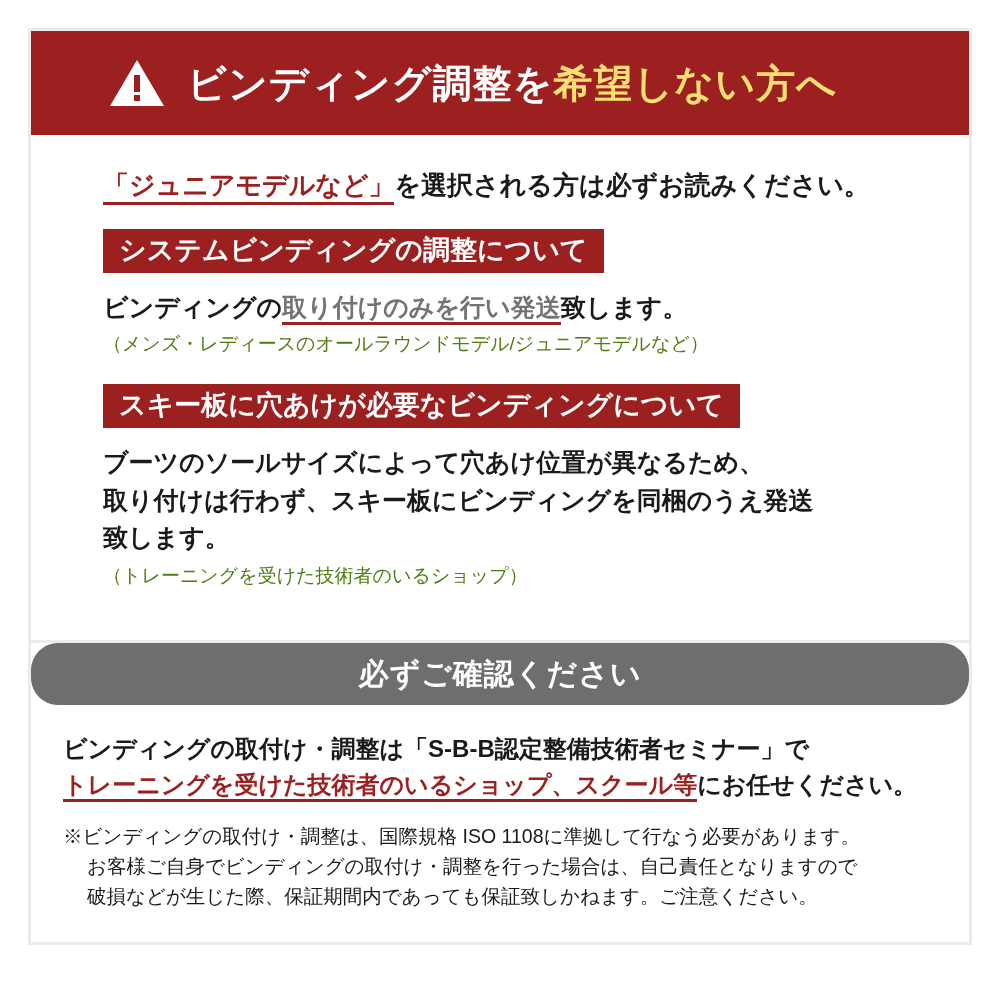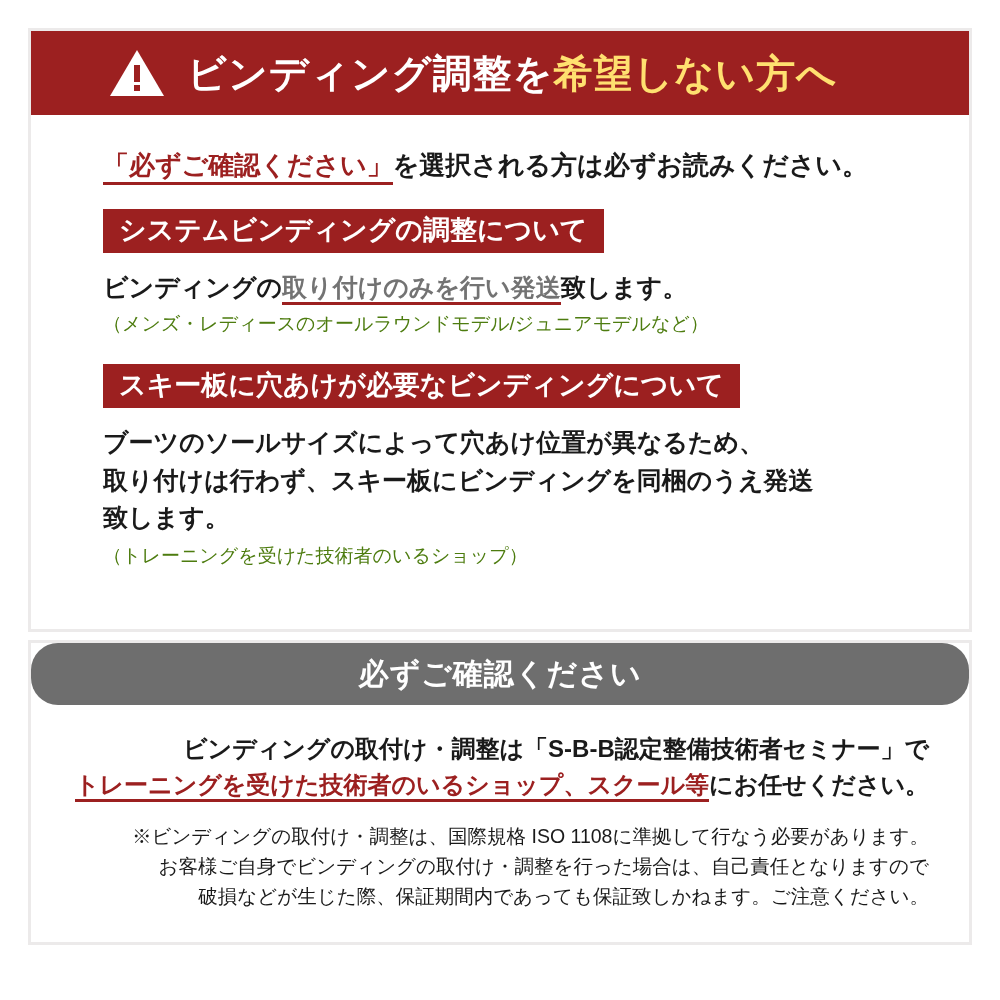--- a/index.html
+++ b/index.html
@@ -27,21 +27,21 @@
     position: absolute;
     left: 28px;
     top: 28px;
     width: 944px;
     border: 3px solid #eceaea;
     box-sizing: border-box;
     background: #ffffff;
   }
   .warn-header {
     background: #9c2020;
-    height: 84px;
+    height: 104px;
     display: flex;
     align-items: center;
     padding-left: 78px;
     box-sizing: border-box;
   }
   .warn-icon {
     width: 56px;
     height: 50px;
     position: relative;
     flex: none;
@@ -138,21 +138,20 @@
   .confirm-title {
     color: #ffffff;
     font-size: 30px;
     font-weight: bold;
     letter-spacing: 1px;
     line-height: 1;
   }
   .confirm-body {
     padding: 26px 40px 30px 32px;
     box-sizing: border-box;
-    text-align: right;
   }
   .confirm-line {
     font-size: 24px;
     font-weight: bold;
     line-height: 1.5;
     margin: 0;
     color: #1a1a1a;
   }
   .confirm-line .red-under {
     color: #9c2020;
@@ -184,21 +183,21 @@
           <path d="M28 2 L55 48 L1 48 Z" fill="#ffffff"></path>
           <rect x="25" y="17" width="6" height="17" fill="#9c2020"></rect>
           <rect x="25" y="37" width="6" height="6" fill="#9c2020"></rect>
         </svg>
       </div>
       <div class="warn-title"><span>ビンディング調整を</span><span class="hl">希望しない方へ</span></div>
     </div>
 
     <div class="warn-body">
 
-      <p class="lead"><span class="red-under">「必ずご確認ください」</span><span>を選択される方は必ずお読みください。</span></p>
+      <p class="lead"><span class="red-under">「ジュニアモデルなど」</span><span>を選択される方は必ずお読みください。</span></p>
 
       <div>
         <div class="sec-head">システムビンディングの調整について</div>
         <p class="para"><span>ビンディングの</span><span class="red-under">取り付けのみを行い発送</span><span>致します。</span></p>
         <p class="note">（メンズ・レディースのオールラウンドモデル/ジュニアモデルなど）</p>
       </div>
 
       <div>
         <div class="sec-head">スキー板に穴あけが必要なビンディングについて</div>
         <p class="sec2-para">ブーツのソールサイズによって穴あけ位置が異なるため、</p>

